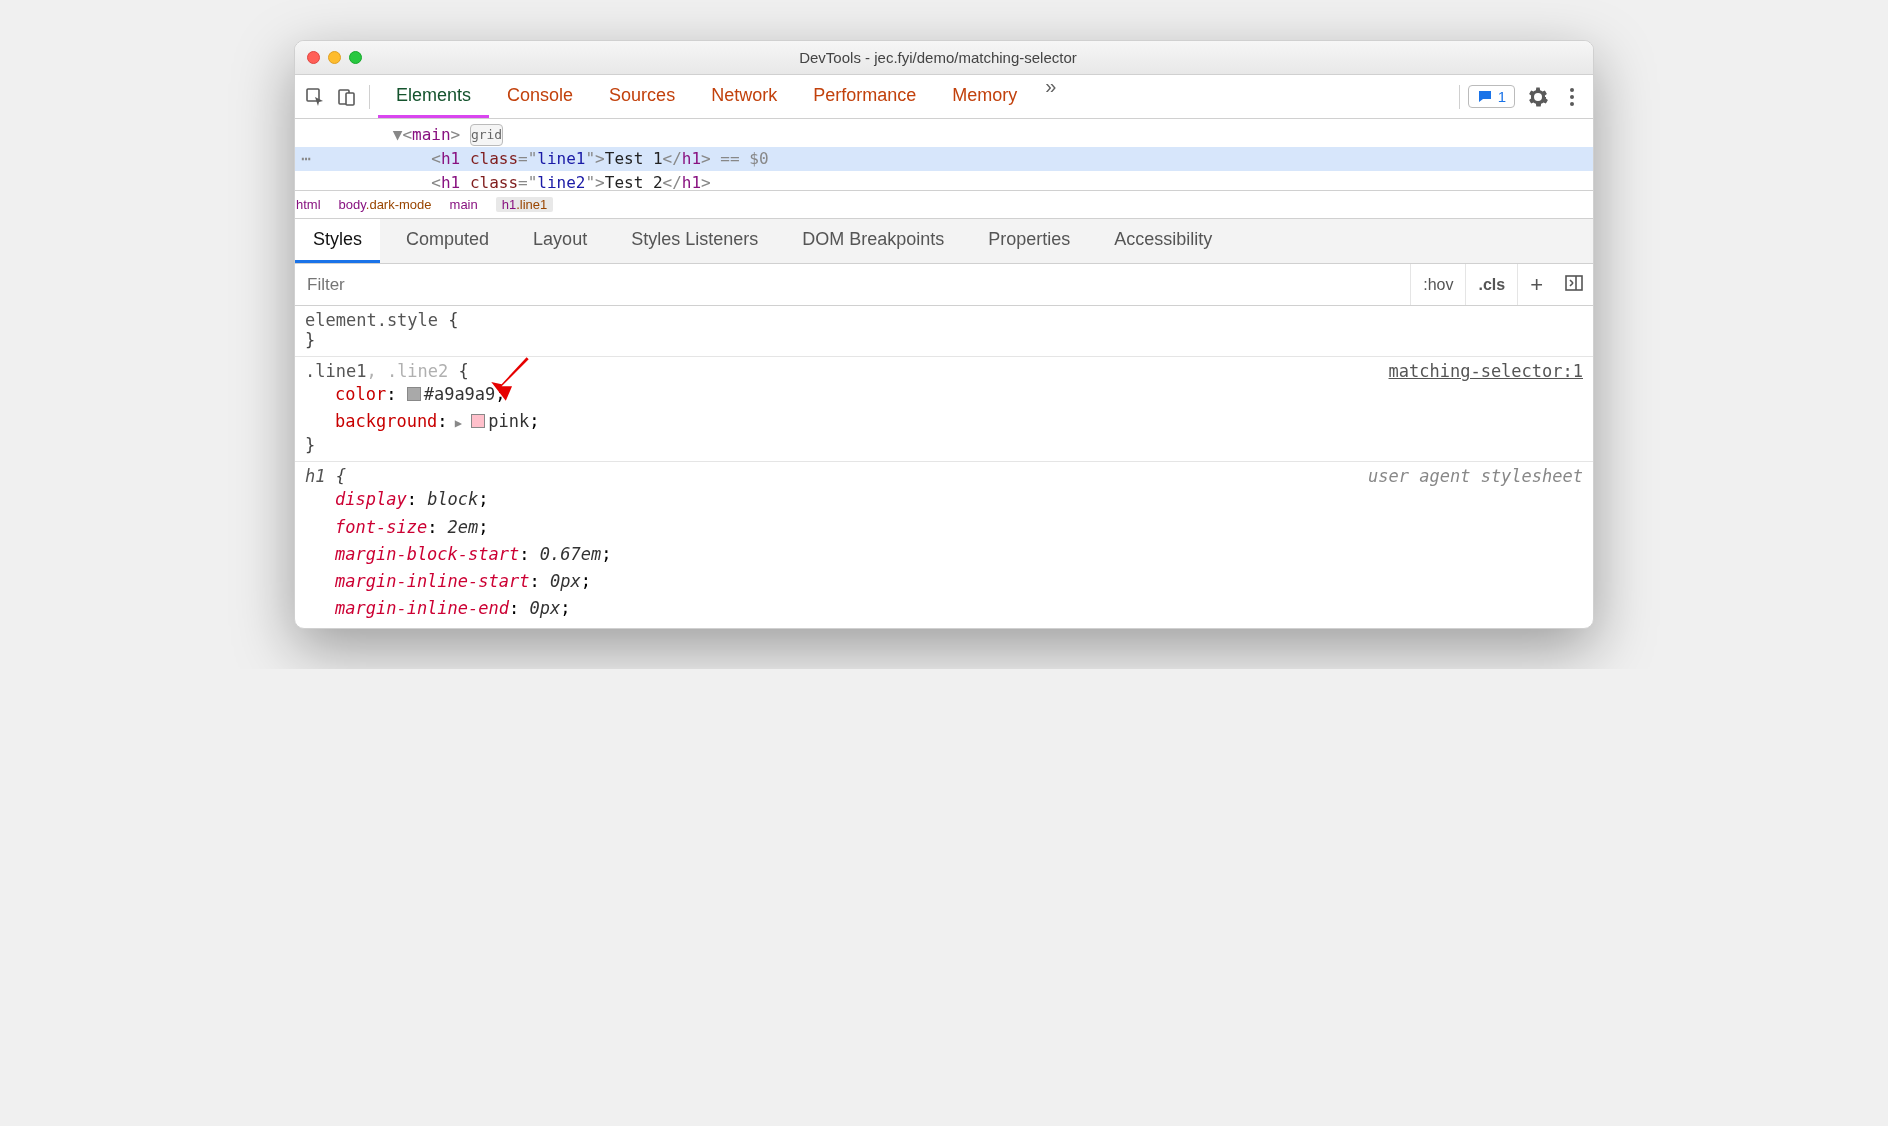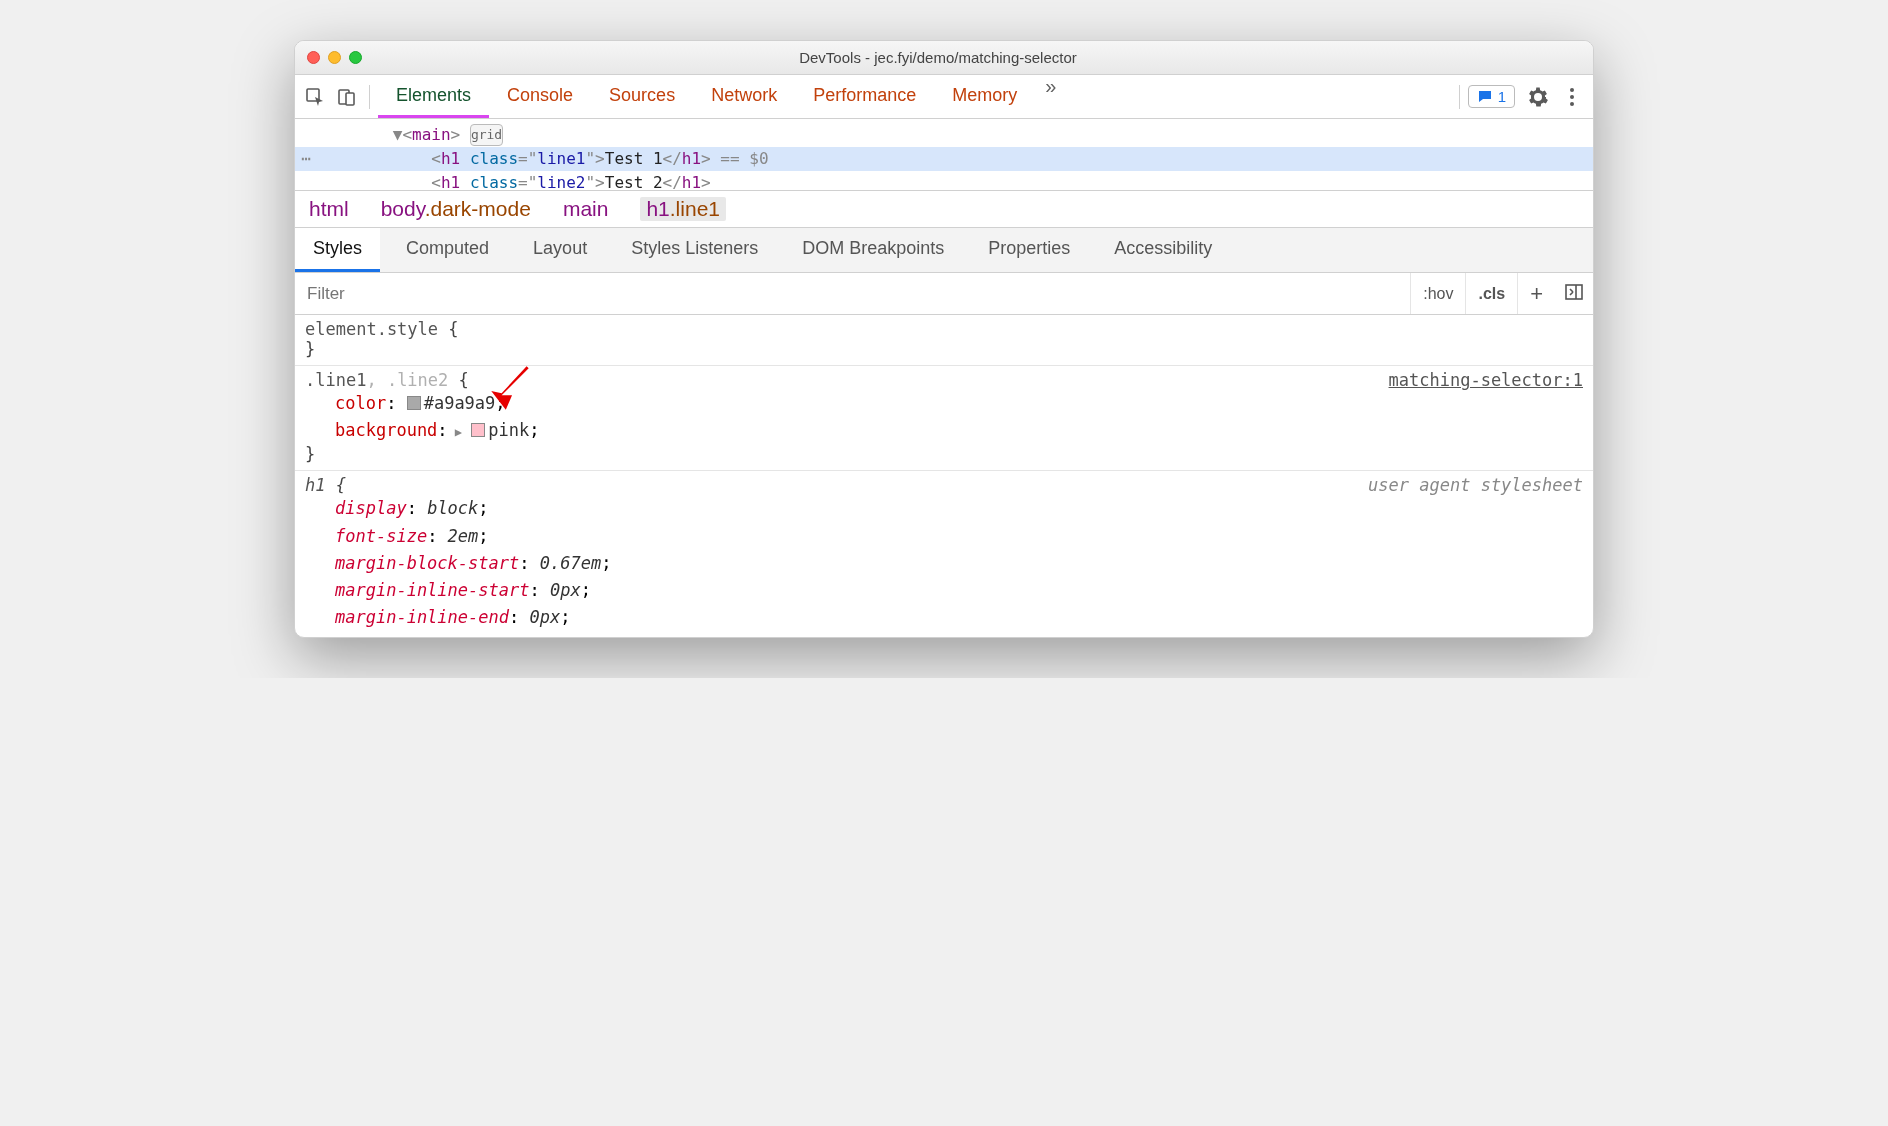--- a/index.html
+++ b/index.html
@@ -49,30 +49,30 @@
   .badge-chat svg{color:#1a73e8;}
   .gear,.kebab{ width:30px; display:flex; align-items:center; justify-content:center; color:#5a5a5a; }
 
   
   .dom-tree { font-family: Menlo, Consolas, monospace; font-size:16px; padding:4px 0 0 0; background:#fff; border-bottom:1px solid #d0d0d0; overflow:hidden; height:72px;}
   .dom-line{ white-space:pre; padding:0 0 0 40px; line-height:1.5; }
   .dom-line.sel{ background:#d7e6fb; position:relative;}
   .dom-line.sel::before{ content:"⋯"; position:absolute; left:6px; color:#888; top:0;}
   .dom-line.partial{ height:18px; overflow:hidden;}
   .tag{color:#881280;}
-  .attr{color:#0369a1;}
+  .attr{color:#7f1d1d;}
   .val{color:#1a1aa6;}
   .txt{color:#222;}
   .grayop{color:#888;}
   .eqdollar{color:#888;}
   .badge-grid{ display:inline-block; border:1px solid #bbb; background:#f5f5f5; border-radius:4px; padding:0 0; font-size:13px; color:#666; vertical-align:1px;}
   .expand{ color:#888; }
 
   
-  .crumbs{ display:flex; gap:32px; padding:6px 14px; border-bottom:1px solid #d0d0d0; font-size:21px;}
+  .crumbs{ display:flex; gap:18px; padding:6px 1px; border-bottom:1px solid #d0d0d0; font-size:13px;}
   .crumb{ color:#881280; cursor:pointer;}
   .crumb .cls{ color:#994500;}
   .crumb.active{ background:#e8e8e8; padding:0 6px; border-radius:2px;}
 
   
   .subtabs{ display:flex; gap:8px; background:#f3f3f3; border-bottom:1px solid #d0d0d0;}
   .subtab{ padding:10px 18px; color:#555; font-size:18px; cursor:pointer; border-bottom:3px solid transparent;}
   .subtab.active{ color:#111; border-bottom:3px solid #1a73e8; background:#fff;}
 
   

